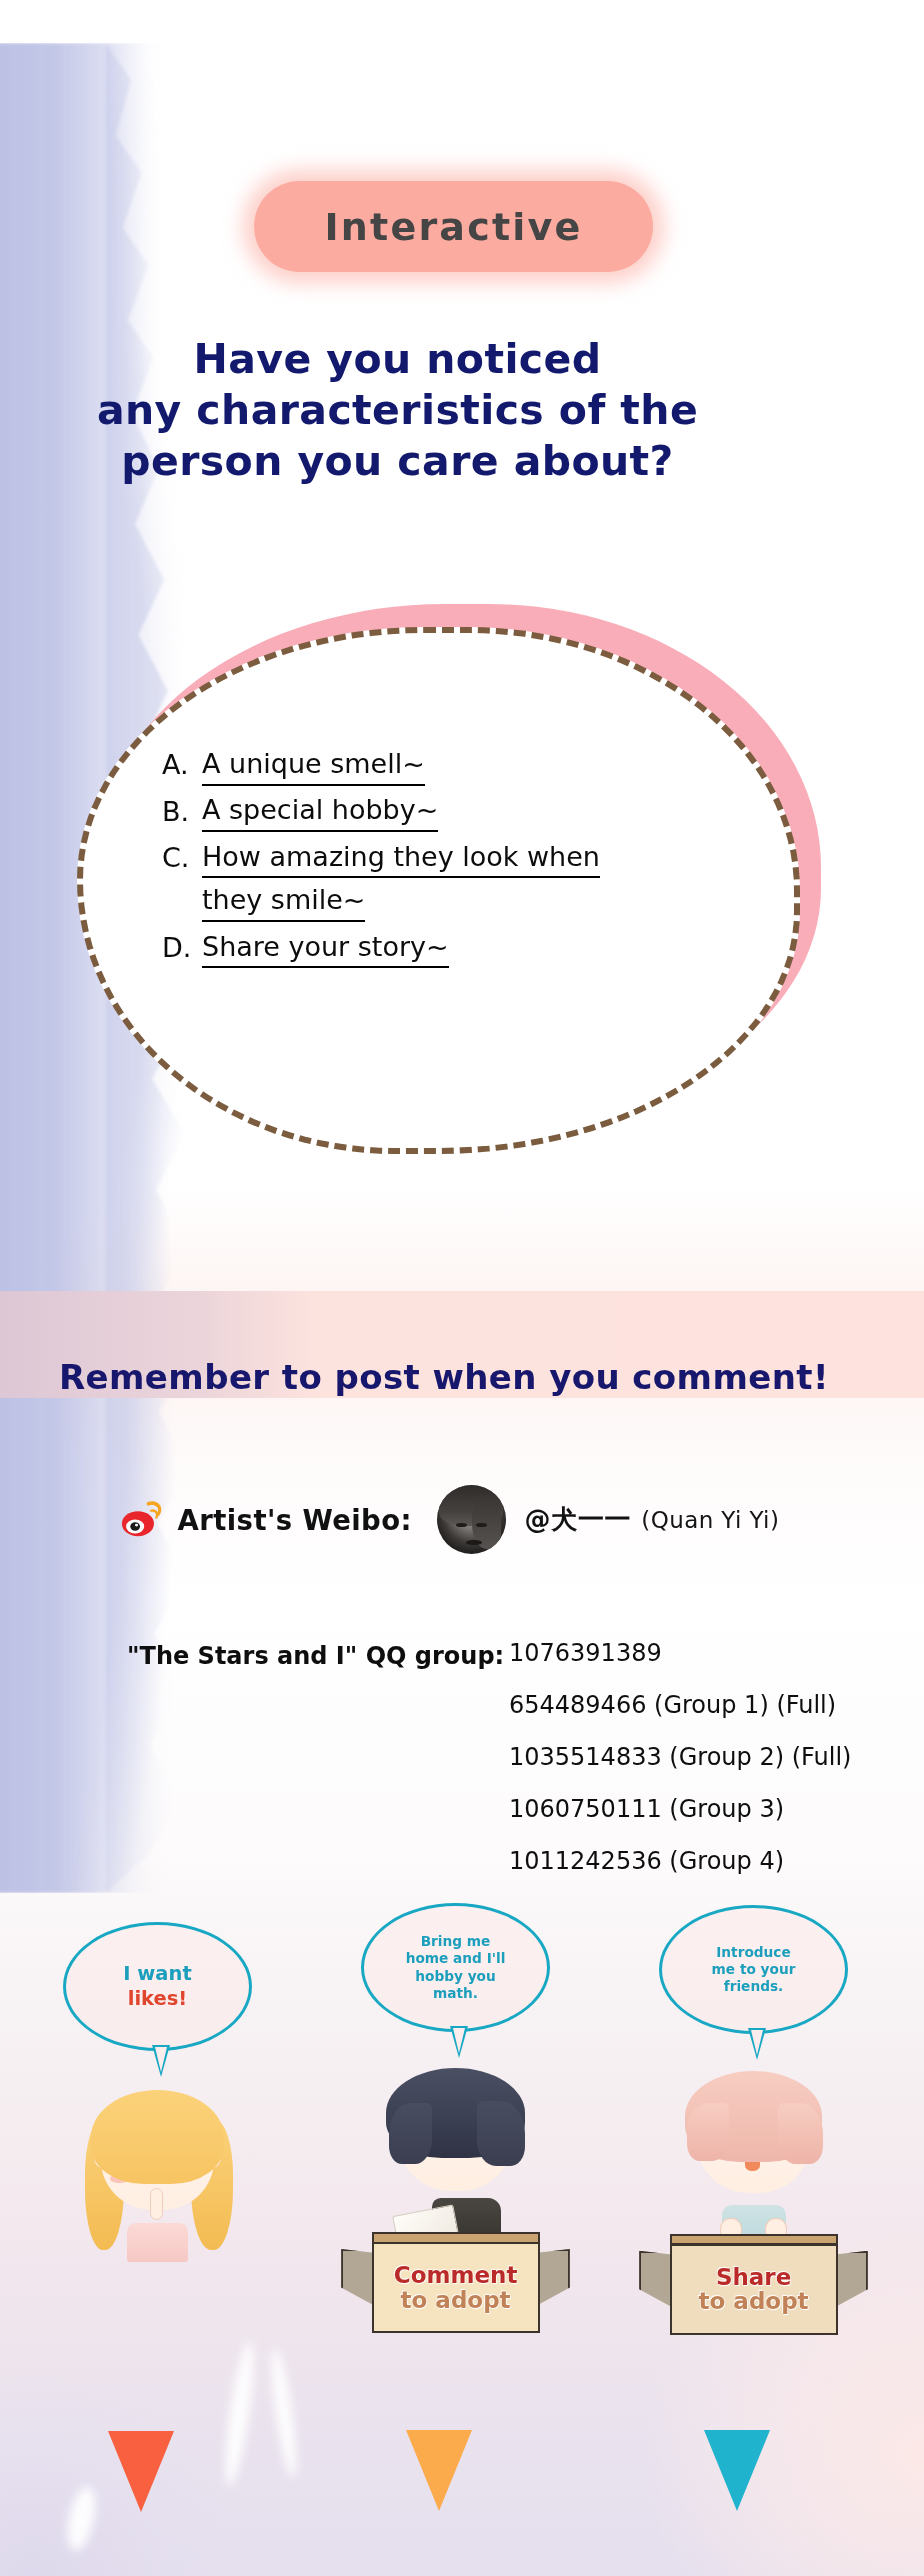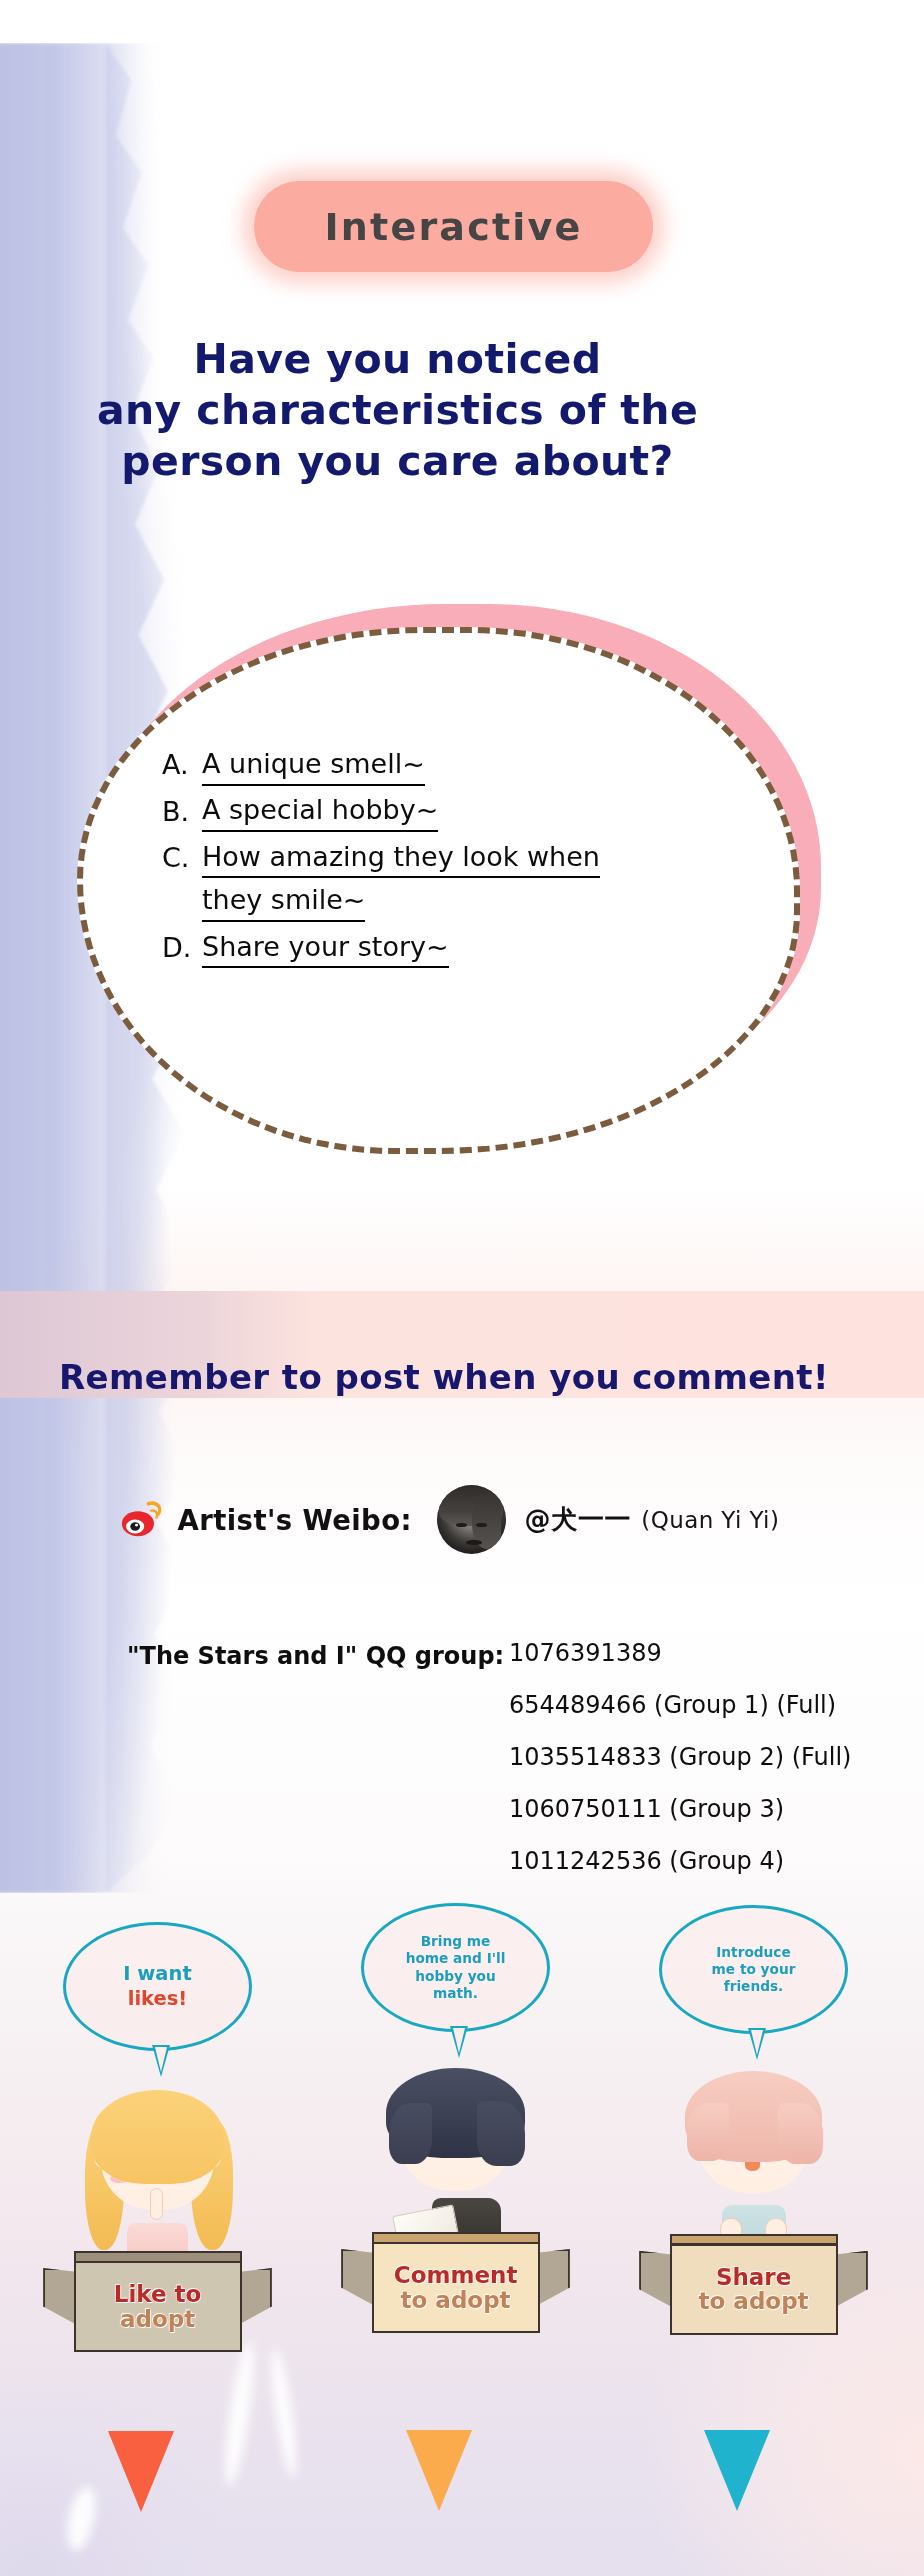--- a/index.html
+++ b/index.html
@@ -544,29 +544,20 @@
         <div class="ear l"></div>
         <div class="ear r"></div>
         <div class="eye l"></div>
         <div class="eye r"></div>
         <div class="blush l"></div>
         <div class="blush r"></div>
         <div class="hair-top hair-y"></div>
         <div class="dress-pink"></div>
         <div class="finger"></div>
       </div>
-      <div class="box-wrap">
-        <div class="flap-l"></div>
-        <div class="flap-r"></div>
-        <div class="box-lip"></div>
-        <div class="box-front">
-          <div class="box-l1">Like to</div>
-          <div class="box-l2">adopt</div>
-        </div>
-      </div>
     </div>
 
     <div class="char-col c2">
       <div class="speech">
         <div class="speech-txt sm">
           <span>Bring me</span><br>
           <span>home and I'll</span><br>
           <span>hobby you</span><br>
           <span>math.</span>
         </div>

